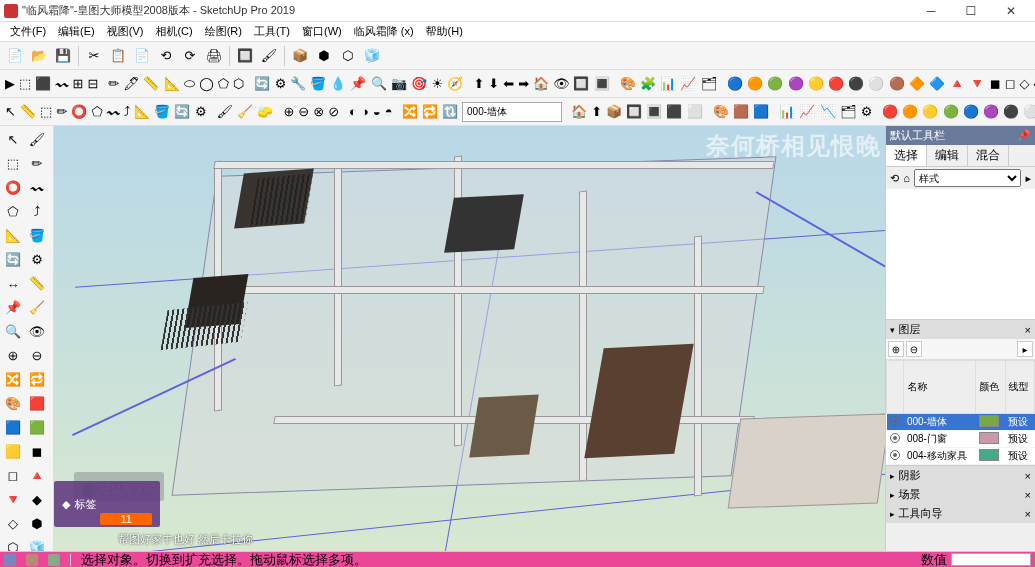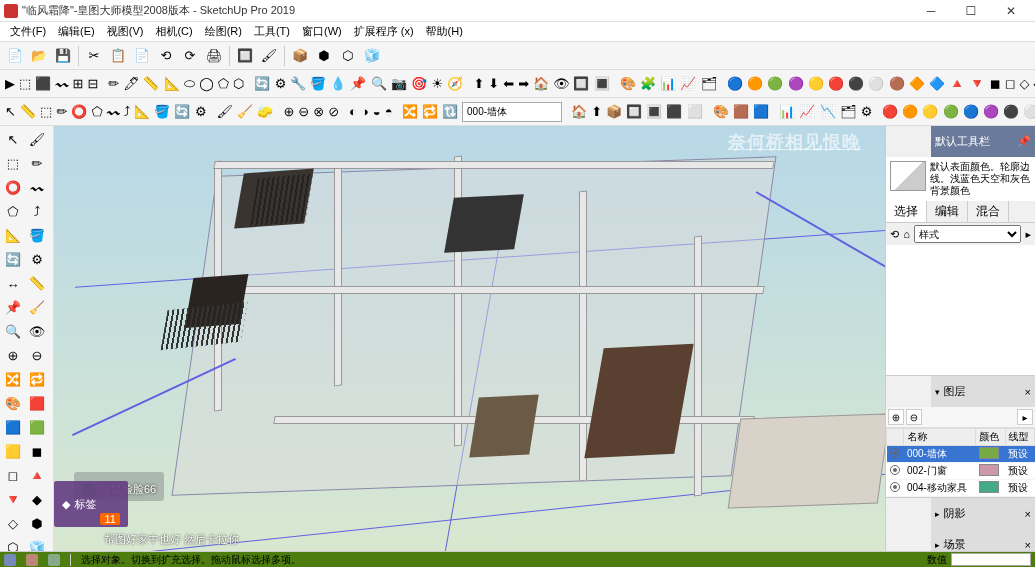--- a/index.html
+++ b/index.html
@@ -11,51 +11,51 @@
 .menu-bar { height: 20px; background: #fff; display: flex; align-items: center; padding: 0 4px; font-size: 11px; border-bottom: 1px solid #ddd; }
 .menu-item { padding: 0 6px; cursor: pointer; }
 .toolbar-row { height: 28px; background: #f5f5f5; display: flex; align-items: center; padding: 0 4px; border-bottom: 1px solid #ddd; gap: 2px; }
 .tb-icon { width: 22px; height: 22px; border: 1px solid transparent; border-radius: 2px; cursor: pointer; display: flex; align-items: center; justify-content: center; font-size: 13px; }
 .tb-sep { width: 1px; height: 20px; background: #ccc; margin: 0 2px; }
 .tb-dropdown { height: 20px; font-size: 10px; border: 1px solid #aaa; background: #fff; padding: 0 4px; min-width: 100px; display: flex; align-items: center; }
 .main-area { display: flex; height: calc(100% - 20px - 22px - 28px - 28px - 28px - 16px); }
 .left-tools { width: 54px; background: #f5f5f5; border-right: 1px solid #ddd; display: flex; flex-wrap: wrap; padding: 2px; gap: 2px; align-content: flex-start; overflow: hidden; }
 .lt-icon { width: 22px; height: 22px; border: 1px solid transparent; border-radius: 2px; cursor: pointer; display: flex; align-items: center; justify-content: center; font-size: 13px; }
 .viewport { flex: 1; background: linear-gradient(180deg, #b8d8e8 0%, #d8e8d0 100%); position: relative; overflow: hidden; }
-.watermark { position: absolute; top: 4px; right: 24px; font-size: 18px; color: rgba(255,255,255,0.6); font-weight: bold; letter-spacing: 1px; text-decoration: underline; }
+.watermark { position: absolute; top: 4px; right: 4px; font-size: 24px; color: rgba(255,255,255,0.6); font-weight: bold; letter-spacing: 1px; }
 .floor-draw { position: absolute; top: 10px; left: 40px; right: 10px; bottom: 10px; }
 .wall { position: absolute; background: #e8e8e8; border: 1px solid #999; }
 .floor2 { position: absolute; background: rgba(220,220,220,0.5); border: 1px solid #88a; transform: skew(-8deg,-2deg); }
 .edge-line { position: absolute; background: #6060e0; }
 .furniture { position: absolute; background: #4a3525; }
 .overlay-info { position: absolute; left: 20px; bottom: 50px; font-size: 11px; color: #fff; text-shadow: 0 0 3px #000; background: rgba(80,80,90,0.3); padding: 4px 8px; border-radius: 3px; }
 .overlay-tag { position: absolute; left: 0; bottom: 24px; font-size: 11px; color: #fff; background: rgba(100,60,130,0.9); padding: 2px 8px; border-radius: 2px; display: flex; align-items: center; gap: 4px; }
-.overlay-bottom { position: absolute; left: 50px; bottom: 4px; font-size: 11px; color: #fff; text-shadow: 0 0 2px #000; }
+.overlay-bottom { position: absolute; left: 64px; bottom: 4px; font-size: 11px; color: #fff; text-shadow: 0 0 2px #000; }
 .right-panel { width: 150px; background: #f0f0f0; border-left: 1px solid #ccc; display: flex; flex-direction: column; font-size: 11px; }
 .panel-section { border-bottom: 1px solid #ccc; }
-.panel-header { background: #ddd; padding: 8px 4px; font-size: 11px; display: flex; align-items: center; cursor: pointer; margin-left: 45px; }
+.panel-header { background: #ddd; padding: 2px 4px; font-size: 11px; display: flex; align-items: center; cursor: pointer; }
 .panel-header .arrow { margin-right: 4px; font-size: 9px; }
 .panel-header .spacer { flex: 1; }
 .panel-body { background: #fff; padding: 2px; }
 .style-box { display: flex; gap: 4px; padding: 4px; }
 .style-thumb { width: 36px; height: 30px; background: linear-gradient(135deg,#fff 50%,#ccc 50%); border: 1px solid #999; }
 .style-text { font-size: 10px; line-height: 1.2; flex:1; }
 .tabs { display: flex; border-bottom: 1px solid #ccc; }
 .tab { padding: 2px 8px; font-size: 12px; border-right: 1px solid #ccc; cursor: pointer; }
 .tab.active { background: #fff; }
 .select-row { display: flex; align-items: center; padding: 2px 4px; gap: 4px; }
 .select-row select { flex: 1; font-size: 10px; height: 18px; }
 .layer-table { width: 100%; font-size: 10px; border-collapse: collapse; }
-.layer-table th { background: #eee; text-align: left; padding: 1px 3px; border: 1px solid #ddd; font-weight: normal; }
+.layer-table th { background: #eee; text-align: left; padding: 19px 3px; border: 1px solid #ddd; font-weight: normal; }
 .layer-table td { padding: 1px 3px; border-bottom: 1px solid #f4f4f4; }
 .layer-table tr.sel { background: #3874d1; color: #fff; }
 .vis-icon { display: inline-block; width: 10px; height: 10px; border: 1px solid #666; border-radius: 50%; position: relative; }
 .vis-icon::after { content:""; position:absolute; width:4px; height:4px; background:#666; border-radius:50%; top:2px; left:2px; }
 .color-swatch { display: inline-block; width: 20px; height: 12px; border: 1px solid #888; }
-.status-bar { position: absolute; bottom: 0; left: 0; right: 0; height: 16px; background: #4d7c0f; border-top: 1px solid #ccc; display: flex; align-items: center; font-size: 10px; padding: 0 4px; gap: 10px; }
+.status-bar { position: absolute; bottom: 0; left: 0; right: 0; height: 16px; background: #ec4899; border-top: 1px solid #ccc; display: flex; align-items: center; font-size: 13px; padding: 0 4px; gap: 10px; }
 .status-seg { display: flex; align-items: center; gap: 3px; }
 .status-icon { width: 12px; height: 12px; background: #78b; border-radius: 2px; }
 .bottom-right { margin-left: auto; display:flex; align-items:center; gap:4px; }
 .measure-box { border: 1px solid #aaa; background: #fff; width: 80px; height: 13px; }
 .sec-tools { display:flex; gap:2px; padding:2px; background:#f7f7f7; border-bottom:1px solid #ddd;}
 .sec-tools span { width:16px; height:16px; border:1px solid #ccc; background:#fff; font-size:10px; display:flex; align-items:center; justify-content:center; cursor:pointer;}
 </style>
 </head>
 <body>
 
@@ -69,21 +69,21 @@
 </div>
 
 <div class="menu-bar" id="menuBar">
     <div class="menu-item">文件(F)</div>
     <div class="menu-item">编辑(E)</div>
     <div class="menu-item">视图(V)</div>
     <div class="menu-item">相机(C)</div>
     <div class="menu-item">绘图(R)</div>
     <div class="menu-item">工具(T)</div>
     <div class="menu-item">窗口(W)</div>
-    <div class="menu-item">扩展程序 (x)</div>
+    <div class="menu-item">临风霜降 (x)</div>
     <div class="menu-item">帮助(H)</div>
   </div>
 
 <div class="toolbar-row" id="tb1">
     <div class="tb-icon">📄</div>
     <div class="tb-icon">📂</div>
     <div class="tb-icon">💾</div>
     <div class="tb-sep"></div>
     <div class="tb-icon">✂</div>
     <div class="tb-icon">📋</div>
@@ -300,37 +300,33 @@
 
     <div class="overlay-info">
       <div style="margin-top:6px;display:flex;align-items:center;gap:4px;">
         <span style="display:inline-block;width:14px;height:14px;background:#5b5;border-radius:50%;"></span>
         <span>松鼠脸脸66</span>
       </div>
     </div>
     <div class="overlay-tag">
       <span>◆</span>
       <span>标签</span>
-      <span style="background:#f60;padding:0 4px;border-radius:2px;margin-top:30px;">11</span>
+      <span style="background:#f60;padding:0 20px;border-radius:2px;margin-top:30px;">11</span>
     </div>
     <div class="overlay-bottom">帮图好家中也好 然后卡拉你</div>
   </div>
 
   <div class="right-panel">
     <div class="panel-header" style="background:#6a7a9a;color:#fff;">
       <span>默认工具栏</span>
       <div class="spacer"></div>
         <span>📌</span>
     </div>
 
     <div class="panel-section">
-      <div class="panel-body style-box">
-        <div class="style-thumb"></div>
-        <div class="style-text">默认表面颜色。轮廓边线。浅蓝色天空和灰色背景颜色</div>
-      </div>
       <div class="tabs" id="styleTabs">
           <div class="tab active">选择</div>
           <div class="tab">编辑</div>
           <div class="tab">混合</div>
         </div>
       <div class="select-row">
         <span>⟲</span>
         <span>⌂</span>
         <select><option>样式</option></select>
         <span>▸</span>
@@ -363,21 +359,21 @@
             </thead>
           <tbody id="layerBody">
               <tr class="sel">
                 <td><span class="vis-icon"></span></td>
                 <td>000-墙体</td>
                 <td><span class="color-swatch" style="background:#7a4"></span></td>
                 <td>预设</td>
               </tr>
               <tr>
                 <td><span class="vis-icon"></span></td>
-                <td>002-门窗</td>
+                <td>008-门窗</td>
                 <td><span class="color-swatch" style="background:#c9a"></span></td>
                 <td>预设</td>
               </tr>
               <tr>
                 <td><span class="vis-icon"></span></td>
                 <td>004-移动家具</td>
                 <td><span class="color-swatch" style="background:#4a8"></span></td>
                 <td>预设</td>
               </tr>
             </tbody>

